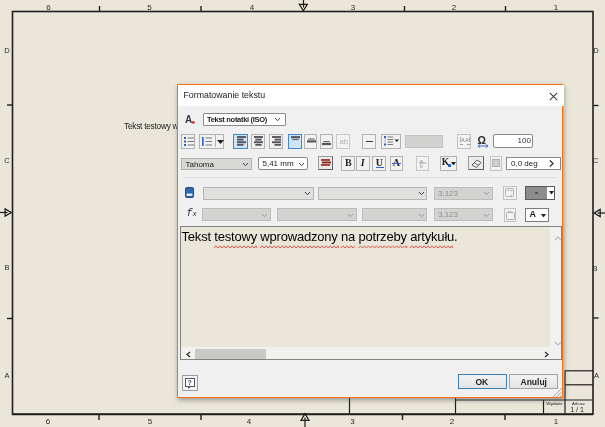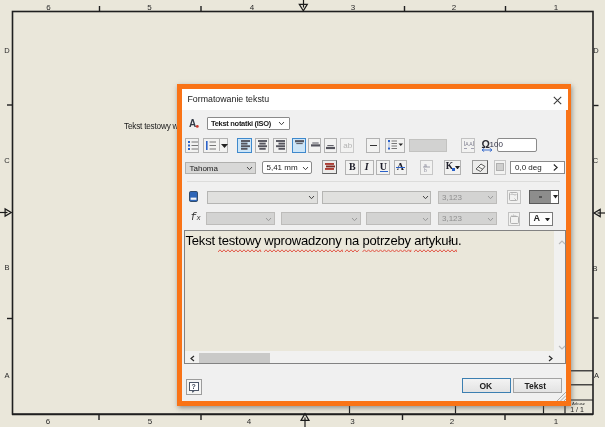--- a/index.html
+++ b/index.html
@@ -92,21 +92,21 @@
     <line x1="565" y1="384.8" x2="593" y2="384.8"></line>
     <line x1="455.5" y1="400" x2="593" y2="400"></line>
   </g>
   <g font-family="Liberation Sans, sans-serif" fill="#1a1a1a" text-anchor="middle">
     <text x="554.5" y="404.5" font-size="4.2px">Wydanie</text>
     <text x="578.5" y="404.8" font-size="4.2px">Arkusz</text>
     <text x="577" y="411.5" font-size="7px">1 / 1</text>
   </g>
 </svg>
 
-<div class="abs" id="dlg" style="left:176.5px;top:84px;width:384px;height:311.5px;background:#f0f0f0;border:5px solid #f97316;box-shadow:1px 2px 5px rgba(90,90,90,.6);">
+<div class="abs" id="dlg" style="left:176.5px;top:84px;width:384px;height:311.5px;background:#f0f0f0;border:1px solid #f97316;box-shadow:1px 2px 5px rgba(90,90,90,.6);">
 
   <div class="abs" style="left:0;top:0;width:386px;height:21px;background:#ffffff;"></div>
   <div class="abs" style="left:6px;top:5px;font-size:8.8px;color:#1a1a1a;">Formatowanie tekstu</div>
   <svg class="abs" style="left:371px;top:6.5px" width="9" height="9" viewBox="0 0 9 9">
     <path d="M0.8 0.8 L8.2 8.2 M8.2 0.8 L0.8 8.2" stroke="#3a3a3a" stroke-width="1.05" fill="none"></path>
   </svg>
 
   <svg class="abs" style="left:6px;top:27px" width="12" height="13" viewBox="0 0 12 13">
     <text x="1" y="10.5" font-family="Liberation Sans, sans-serif" font-size="10" font-weight="bold" fill="#333a45">A</text>
     <circle cx="9.3" cy="10.4" r="1.4" fill="#c9372c"></circle>
@@ -225,21 +225,21 @@
           <line x1="0" y1="7.5" x2="3" y2="7.5"></line>
           <line x1="7" y1="7.5" x2="10" y2="7.5"></line>
         </g>
   </svg>
   <div class="abs" style="left:300px;top:48.5px;font-size:10.5px;font-weight:bold;color:#2b2b33;">Ω</div>
   <svg class="abs" style="left:300.5px;top:59px" width="10" height="4" viewBox="0 0 11 4">
     <path d="M0 2 L11 2" stroke="#2a61c9" stroke-width="1"></path>
         <path d="M2.5 0 L0 2 L2.5 4 M8.5 0 L11 2 L8.5 4" stroke="#2a61c9" stroke-width="0.9" fill="none"></path>
   </svg>
   <div class="abs" style="left:315.5px;top:48.5px;width:39.6px;height:14px;background:#fff;border:1px solid #8a8a8a;border-radius:2px;box-sizing:border-box;"></div>
-  <div class="abs" style="left:308px;top:51px;font-size:8px;color:#333347;">100</div>
+  <div class="abs" style="left:340px;top:51px;font-size:8px;color:#333347;">100</div>
 
   <div class="abs" style="left:3.8px;top:72.5px;width:71px;height:12.5px;background:#d8d8d7;border:1px solid #b0b0ae;box-sizing:border-box;"></div>
   <div class="abs" style="left:8px;top:74.5px;font-size:8px;color:#1a1a1a;">Tahoma</div>
   <svg class="chv" style="left:64px;top:77px" viewBox="0 0 7 5">
         <path d="M1 1 L3.5 3.7 L6 1" stroke="#444" stroke-width="1" fill="none"></path>
       </svg>
   <div class="cw" style="left:80.8px;top:72.3px;width:49.6px;border-radius:2px;"></div>
   <div class="abs" style="left:85px;top:74.3px;font-size:8px;color:#1a1a1a;">5,41 mm</div>
   <svg class="chv" style="left:120px;top:76.8px" viewBox="0 0 7 5">
         <path d="M1 1 L3.5 3.7 L6 1" stroke="#444" stroke-width="1" fill="none"></path>
@@ -375,21 +375,21 @@
 
   <div class="abs" style="left:4.1px;top:290px;width:16px;height:15.5px;background:#f4f4f3;border:1px solid #9c9c9c;box-sizing:border-box;"></div>
   <svg class="abs" style="left:7.1px;top:292.5px" width="10" height="11" viewBox="0 0 10 11">
     <rect x="0.5" y="0.5" width="9" height="8" fill="#fff" stroke="#4c5668" stroke-width="1"></rect>
     <text x="2.6" y="7.2" font-size="7" font-weight="bold" fill="#3d4656" font-family="Liberation Sans,sans-serif">?</text>
     <path d="M3 9 L5.5 9 L3.5 11 Z" fill="#4c5668"></path>
   </svg>
   <div class="abs" style="left:280.7px;top:289px;width:49px;height:14.5px;background:linear-gradient(#f3f3f3,#e3e3e3);border:1px solid #3c7fb1;box-sizing:border-box;"></div>
   <div class="abs" style="left:298px;top:291.5px;font-size:8.5px;color:#222;font-weight:bold;">OK</div>
   <div class="abs" style="left:331.7px;top:289px;width:49px;height:14.5px;background:linear-gradient(#f3f3f3,#e3e3e3);border:1px solid #a3a3a3;box-sizing:border-box;"></div>
-  <div class="abs" style="left:343px;top:291.5px;font-size:8.5px;color:#222;font-weight:bold;">Tekst</div>
+  <div class="abs" style="left:343px;top:291.5px;font-size:8.5px;color:#222;font-weight:bold;">Anuluj</div>
   <svg class="abs" style="left:372px;top:300px" width="12" height="12" viewBox="0 0 12 12">
     <g stroke="#a8a8a8" stroke-width="1">
           <line x1="3" y1="12" x2="12" y2="3"></line>
           <line x1="6.5" y1="12" x2="12" y2="6.5"></line>
           <line x1="10" y1="12" x2="12" y2="10"></line>
         </g>
   </svg>
 </div>
 
 </div>

